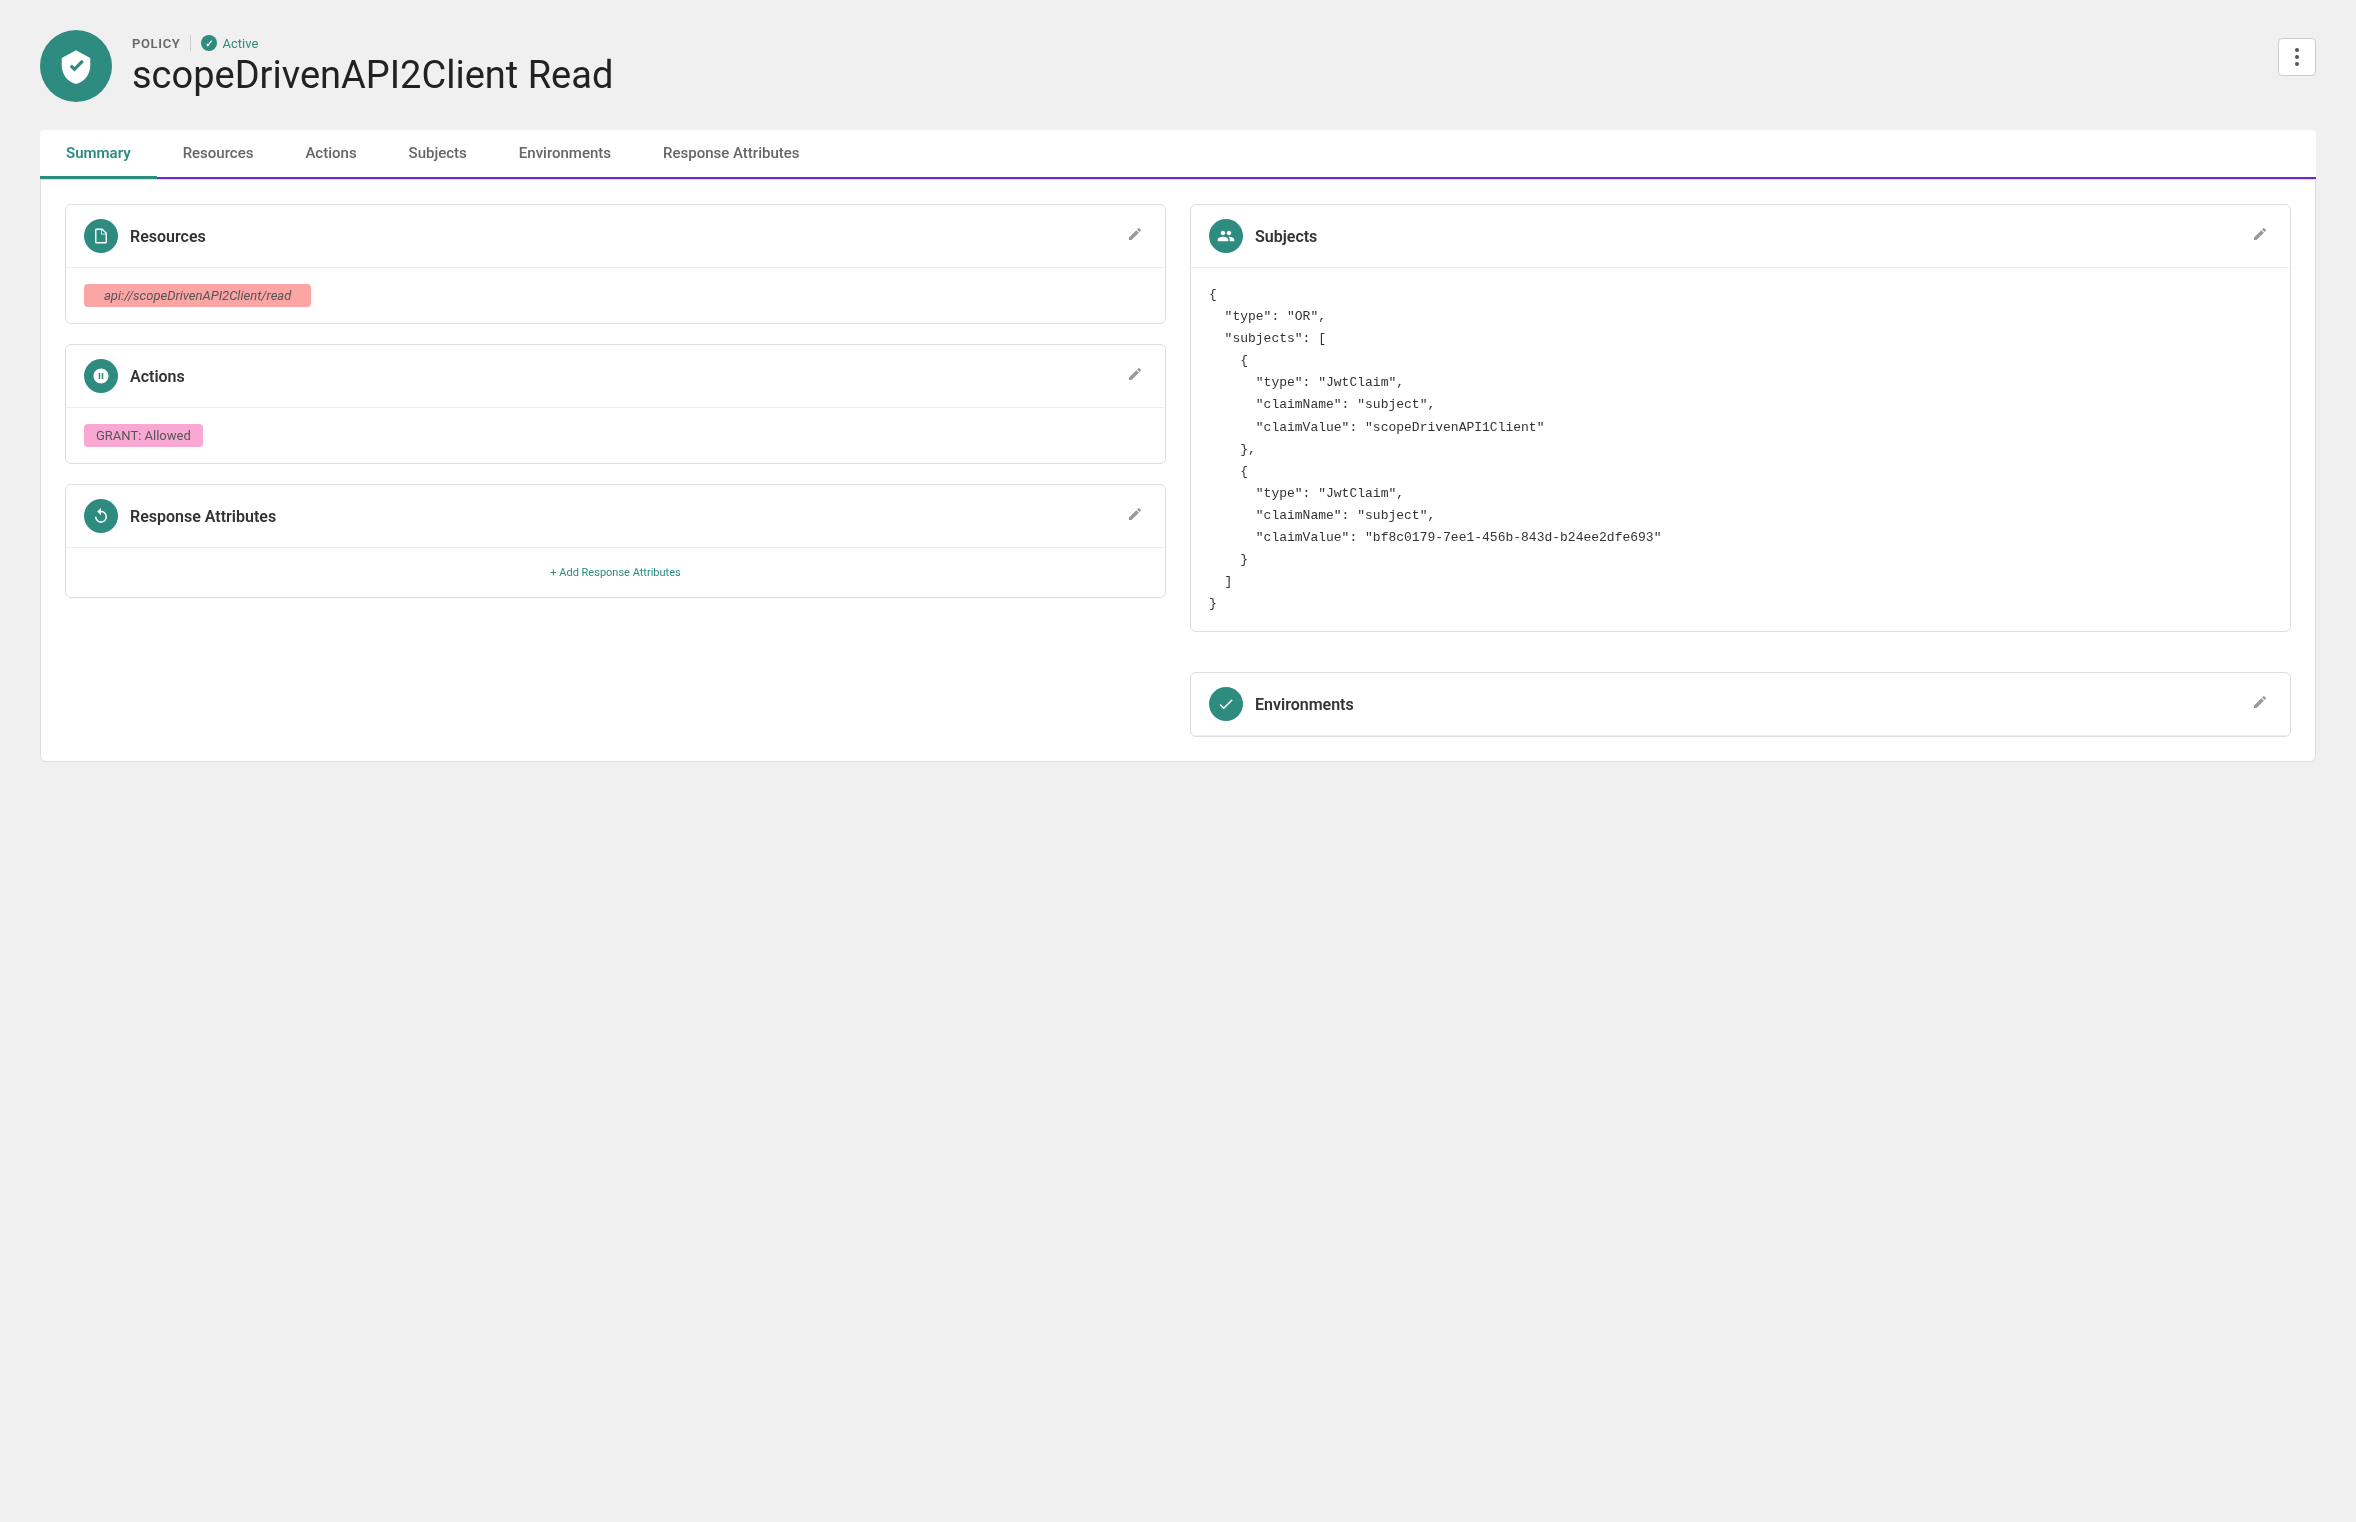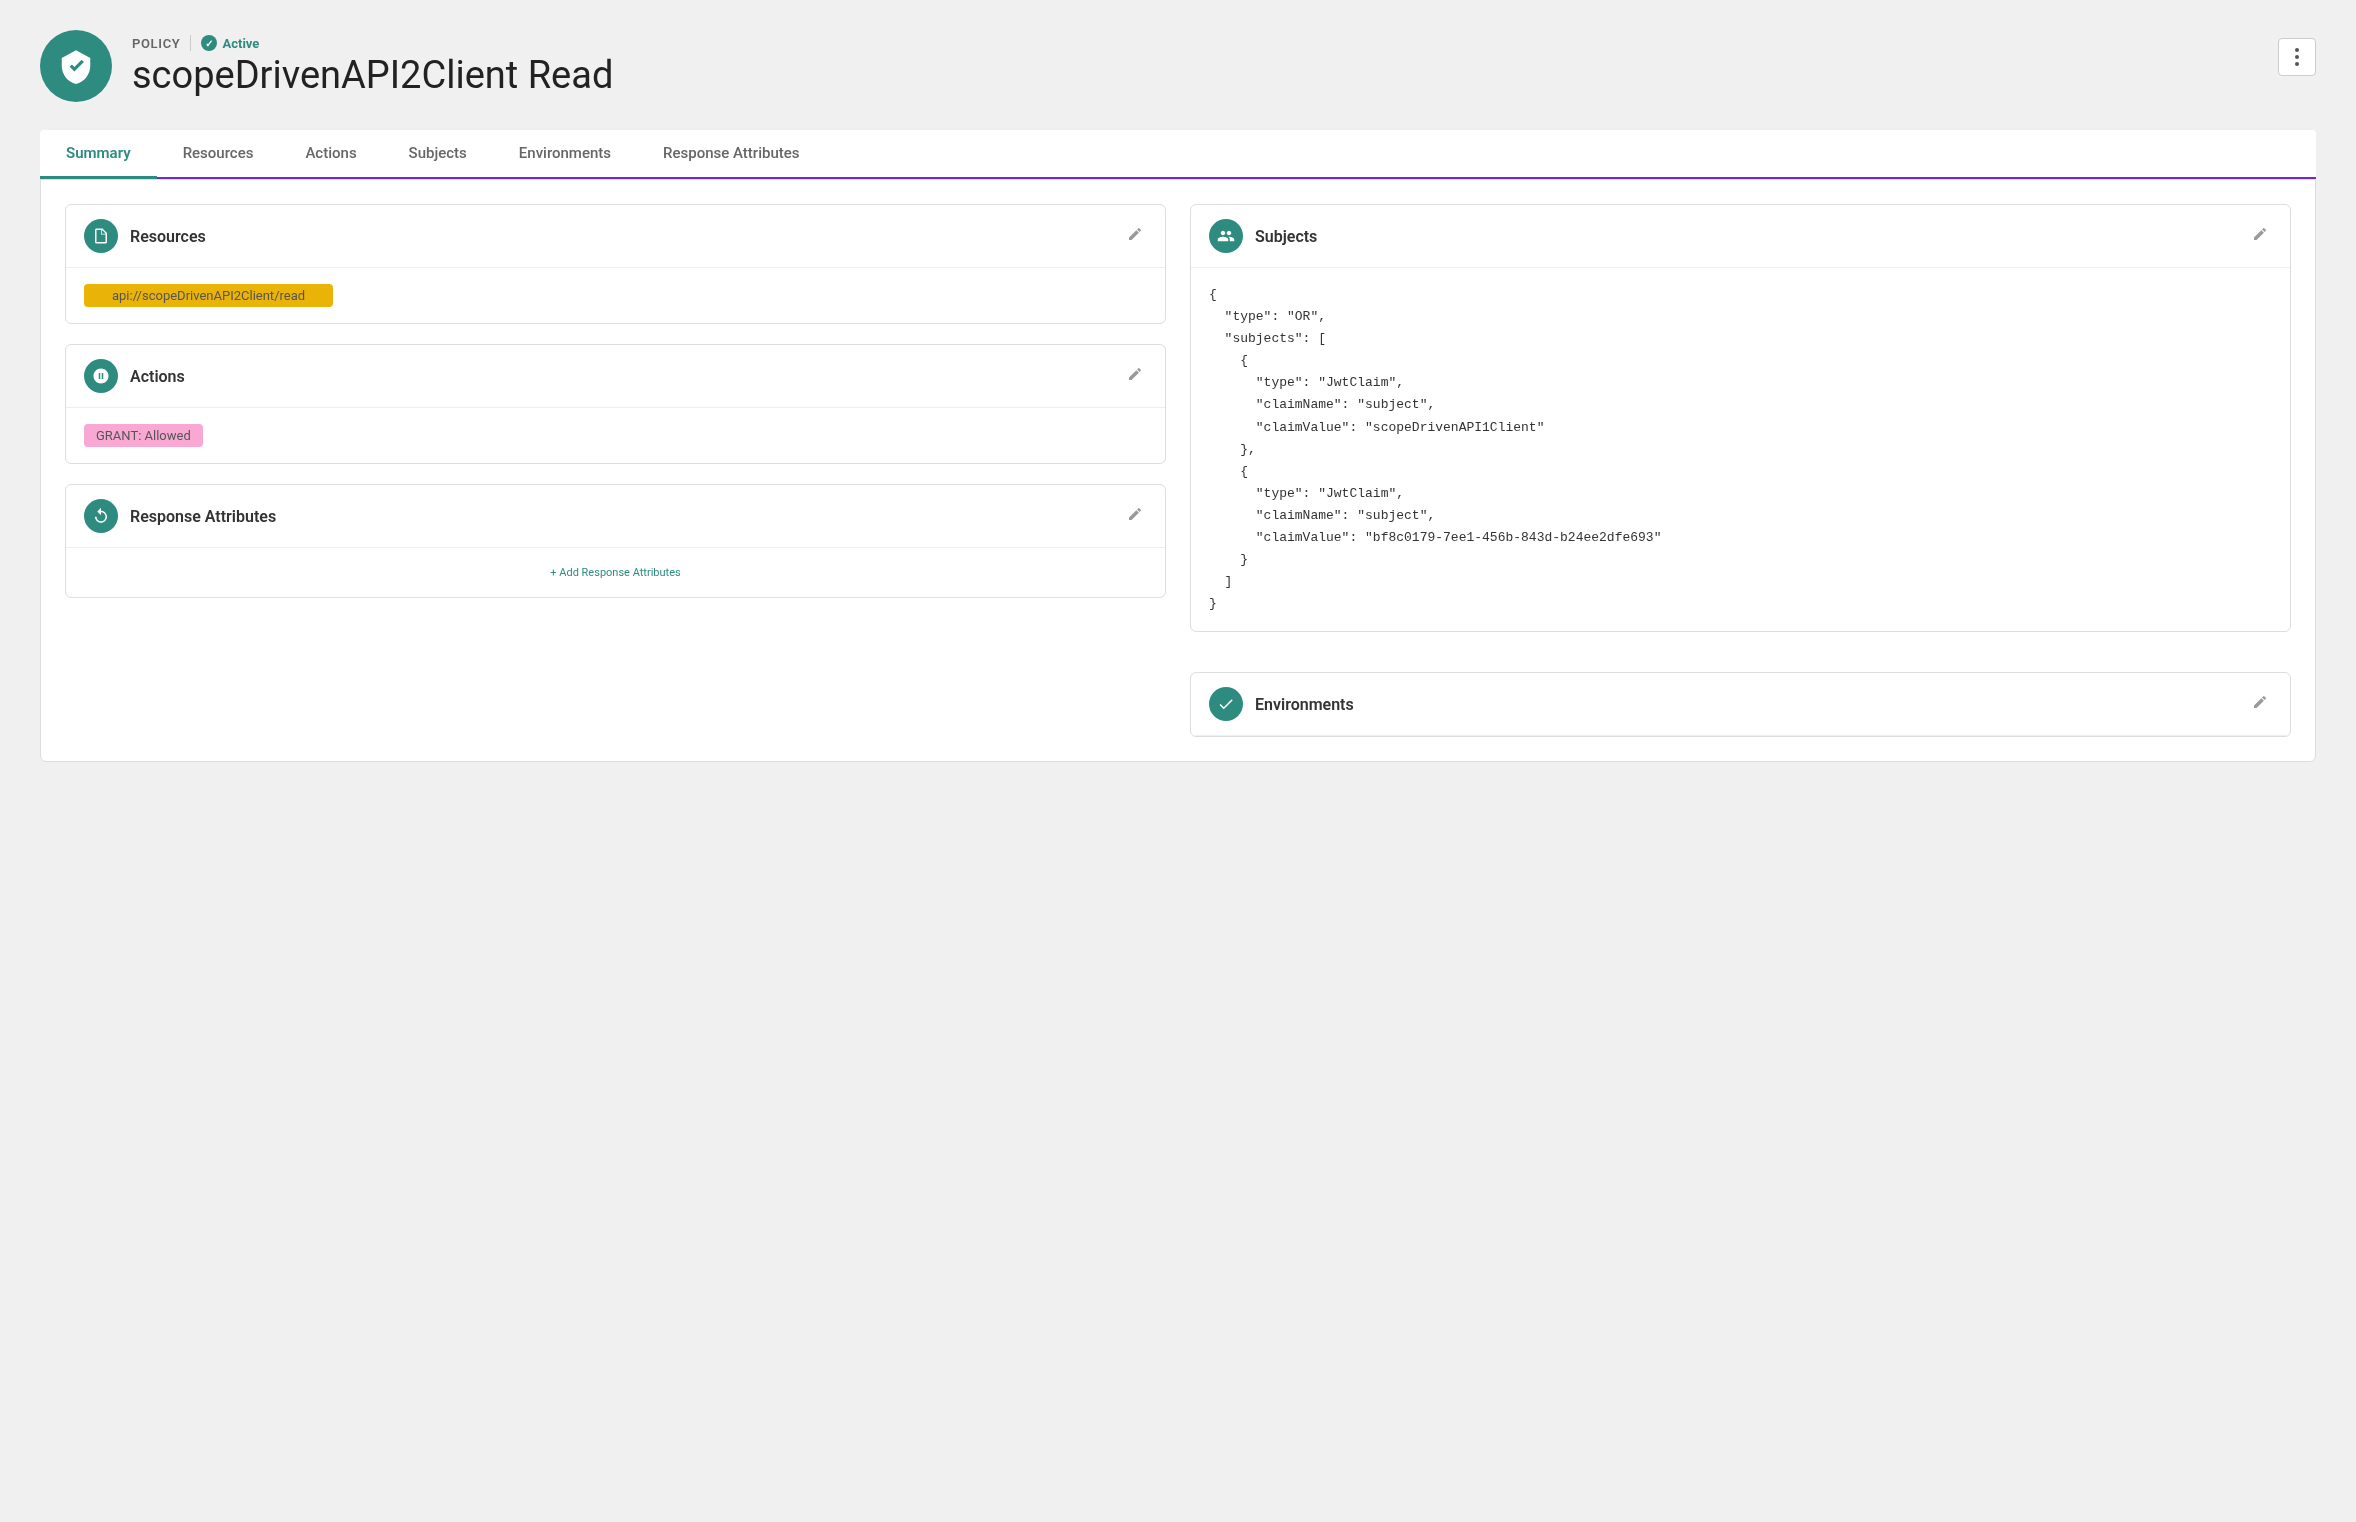--- a/index.html
+++ b/index.html
@@ -62,21 +62,21 @@
       width: 1px;
       height: 16px;
       background: #ccc;
     }
     .active-badge {
       display: flex;
       align-items: center;
       gap: 5px;
       color: #2d8b80;
       font-size: 13px;
-      font-weight: 700;
+      font-weight: 400;
     }
     .active-badge-icon {
       width: 16px;
       height: 16px;
       background: #2d8b80;
       border-radius: 50%;
       display: flex;
       align-items: center;
       justify-content: center;
     }
@@ -206,25 +206,26 @@
       font-size: 16px;
       padding: 4px;
     }
     .card-body {
       padding: 16px 18px;
     }
 
     
     .tag {
       display: inline-block;
-      background: #eab308;
+      background: #fca5a5;
       color: #555;
       font-size: 13px;
-      padding: 4px 28px;
+      padding: 4px 20px;
       border-radius: 4px;
+      font-style: italic;
     }
 
     
     .grant-badge {
       display: inline-block;
       background: #f9a8d4;
       color: #555;
       font-size: 13px;
       padding: 4px 12px;
       border-radius: 4px;

